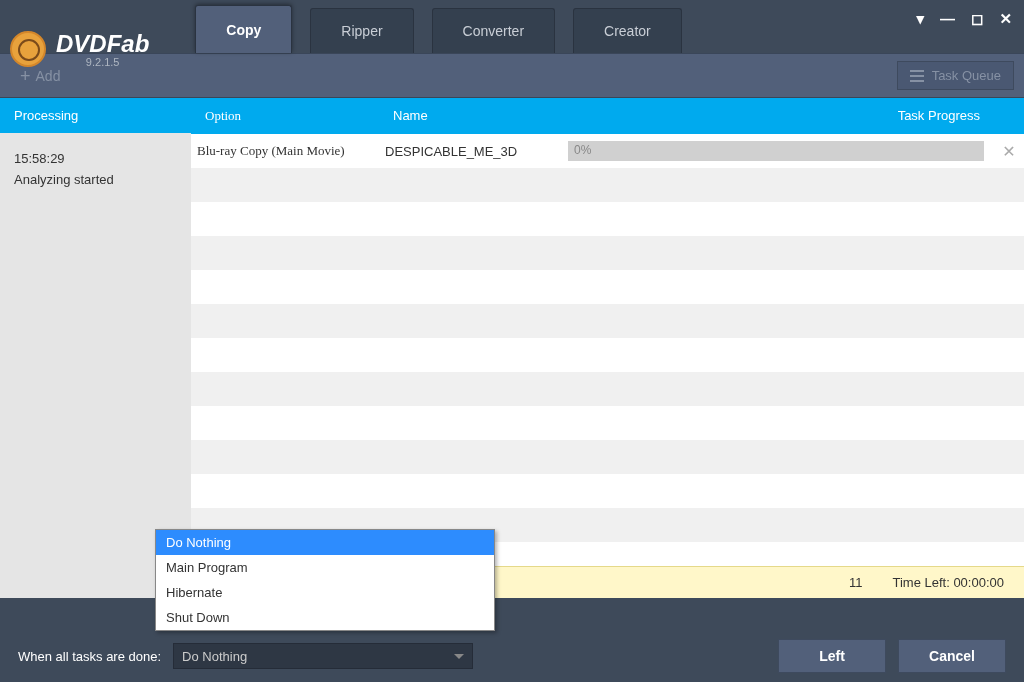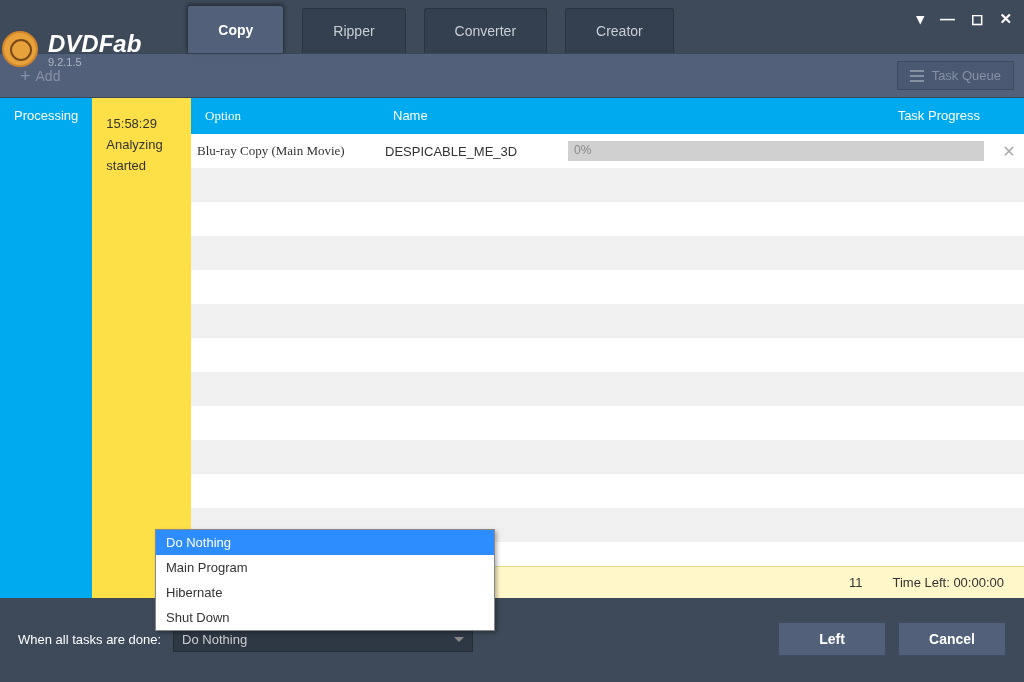--- a/index.html
+++ b/index.html
@@ -1,40 +1,40 @@
 <!DOCTYPE html>
 <html><head>
 <meta charset="utf-8">
 <style>
 * { box-sizing: border-box; margin: 0; padding: 0; font-family: Arial, sans-serif; }
 body { width: 1024px; height: 682px; background: #3e4a5a; overflow: hidden; position: relative; }
 
 .header { height: 53px; background: #3e4a5a; display: flex; align-items: center; position: relative; }
-.logo-area { display: flex; align-items: center; padding-left: 2px; margin-top: 44px; }
+.logo-area { display: flex; align-items: center; padding-left: 10px; margin-top: 44px; }
 .logo-icon { width: 36px; height: 36px; background: #e8a23c; border-radius: 50%; position: relative; margin-right: 10px; border: 2px solid #d4872a; }
 .logo-icon::before { content: ""; position: absolute; width: 18px; height: 18px; border: 2px solid #7a4a1a; border-radius: 50%; top: 6px; left: 6px; }
 .logo-title { color: #fff; font-size: 24px; font-weight: bold; font-style: italic; }
-.logo-version { color: #aeb6c1; font-size: 11px; display: block; text-align: left; margin-top: -2px; }
+.logo-version { color: #aeb6c1; font-size: 11px; display: block; text-align: center; margin-top: -2px; }
 
 .tabs { display: flex; align-items: flex-end; height: 53px; margin-left: 30px; }
 .tab { padding: 0 30px; height: 45px; display: flex; align-items: center; color: #c9ced6; font-size: 14px; cursor: pointer; background: #34404f; margin-right: 2px; border-top-left-radius: 3px; border-top-right-radius: 3px; border: 1px solid #2a3340; border-bottom: none; margin-left: 16px; }
 .tab.active { background: #52607a; color: #fff; font-weight: bold; box-shadow: 0 -1px 4px rgba(0,0,0,0.4); height: 48px; }
 
 .window-controls { position: absolute; right: 12px; top: 10px; display: flex; gap: 16px; }
 .window-controls span { color: #fff; font-size: 15px; cursor: pointer; font-weight: bold; }
 
 .toolbar { height: 45px; background: #52607a; display: flex; align-items: center; padding: 0 10px; justify-content: space-between; border-top: 1px solid #3a4659; border-bottom: 1px solid #3a4659; }
 .add-btn { color: #8691a4; font-size: 14px; display: flex; align-items: center; gap: 5px; cursor: pointer; padding: 4px 10px; }
 .add-btn-icon { font-size: 18px; line-height: 1; }
 .task-queue-btn { color: #8691a4; font-size: 13px; display: flex; align-items: center; gap: 8px; padding: 6px 12px; background: #4a5872; border: 1px solid #3e4a5e; cursor: pointer; }
 .tq-icon { display: inline-block; width: 14px; height: 12px; position: relative; }
 .tq-icon::before { content: ""; position: absolute; left: 0; top: 0; width: 14px; height: 2px; background: #8691a4; box-shadow: 0 5px 0 #8691a4, 0 10px 0 #8691a4; }
 
 .main-area { display: flex; height: 500px; }
-.sidebar { width: 191px; background: #fde047; display: flex; }
+.sidebar { width: 191px; background: #e5e5e5; display: flex; flex-direction: column; }
 .sidebar-header { background: #00aaee; color: #fff; font-size: 13px; padding: 10px 14px; }
 .sidebar-body { flex: 1; padding: 16px 14px; color: #333; font-size: 13px; line-height: 1.6; }
 
 .content { flex: 1; display: flex; flex-direction: column; background: #fff; }
 .content-header { display: flex; background: #00aaee; color: #fff; font-size: 13px; }
 .content-header > div { padding: 10px 14px; }
 .col-option { width: 188px; font-family: Liberation Serif, serif; }
 .col-name { width: 189px; }
 .col-progress { flex: 1; text-align: right; }
 .col-close { width: 30px; }
@@ -42,21 +42,21 @@
 .rows { flex: 1; overflow: auto; }
 .row { display: flex; align-items: center; height: 34px; font-size: 13px; color: #333; }
 .row:nth-child(even) { background: #f0f0f0; }
 .row .cell { padding: 0 6px; }
 .progress-bar { flex: 1; height: 20px; background: #d0d0d0; position: relative; margin-right: 10px; }
 .progress-text { position: absolute; left: 6px; top: 2px; font-size: 12px; color: #888; }
 .close-x { width: 30px; text-align: center; color: #aaa; cursor: pointer; font-size: 16px; }
 
 .status-bar { height: 32px; background: #fff7c9; border-top: 1px solid #e5d98a; display: flex; align-items: center; padding: 0 20px; font-size: 13px; color: #333; gap: 30px; justify-content: flex-end; }
 
-.footer { position: absolute; bottom: 17px; left: 0; right: 0; height: 52px; background: #3e4a5a; display: flex; align-items: center; padding: 0 18px; gap: 12px; }
+.footer { position: absolute; bottom: 0; left: 0; right: 0; height: 52px; background: #3e4a5a; display: flex; align-items: center; padding: 0 18px; gap: 12px; }
 .footer-label { color: #fff; font-size: 13px; }
 .footer-select { width: 300px; height: 26px; background: #2e3744; color: #ccc; border: 1px solid #252c38; display: flex; align-items: center; justify-content: space-between; padding: 0 8px; font-size: 13px; cursor: pointer; }
 .footer-select .caret { width: 0; height: 0; border-left: 5px solid transparent; border-right: 5px solid transparent; border-top: 5px solid #888; }
 .footer-spacer { flex: 1; }
 .footer-btn { width: 108px; height: 34px; background: #52607a; color: #fff; font-size: 14px; display: flex; align-items: center; justify-content: center; cursor: pointer; border: 1px solid #3e4a5e; font-weight: bold; }
 
 .dropdown-popup { position: absolute; left: 155px; bottom: 51px; width: 340px; background: #fff; border: 1px solid #888; box-shadow: 2px 2px 4px rgba(0,0,0,0.3); z-index: 100; }
 .dropdown-option { padding: 5px 10px; font-size: 13px; cursor: pointer; color: #333; }
 .dropdown-option.selected { background: #2d8cfe; color: #fff; }
 </style>

